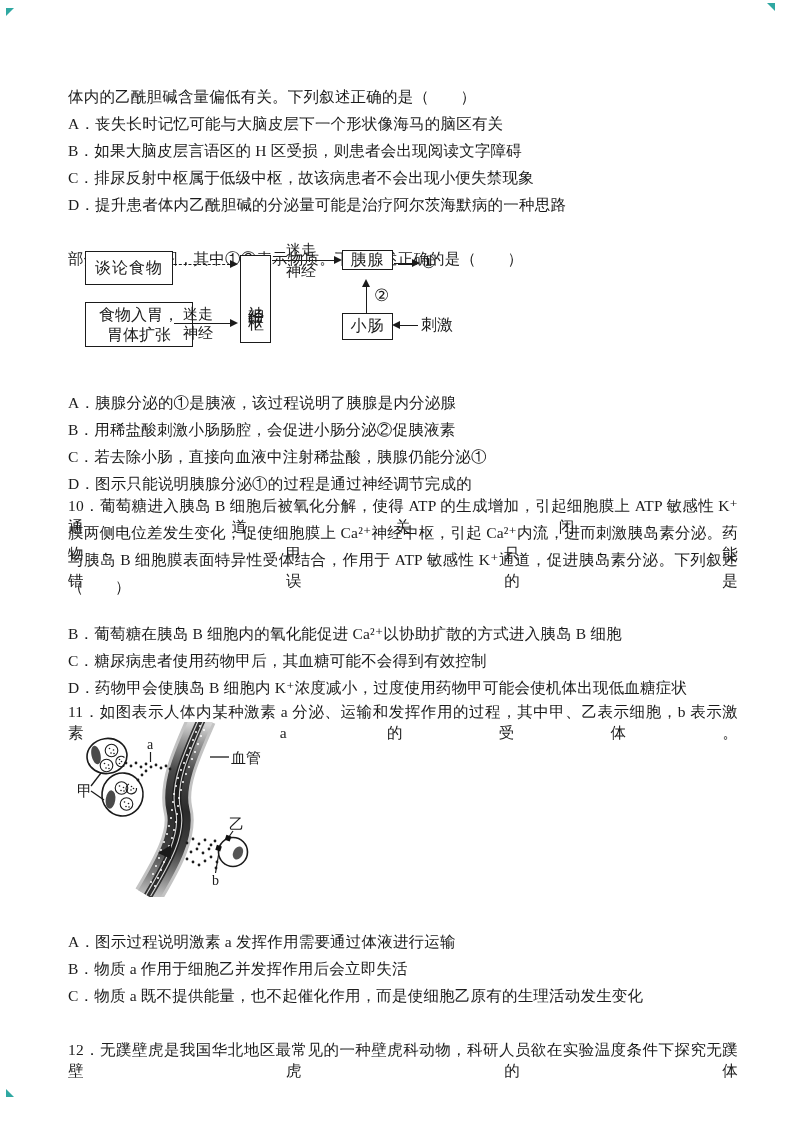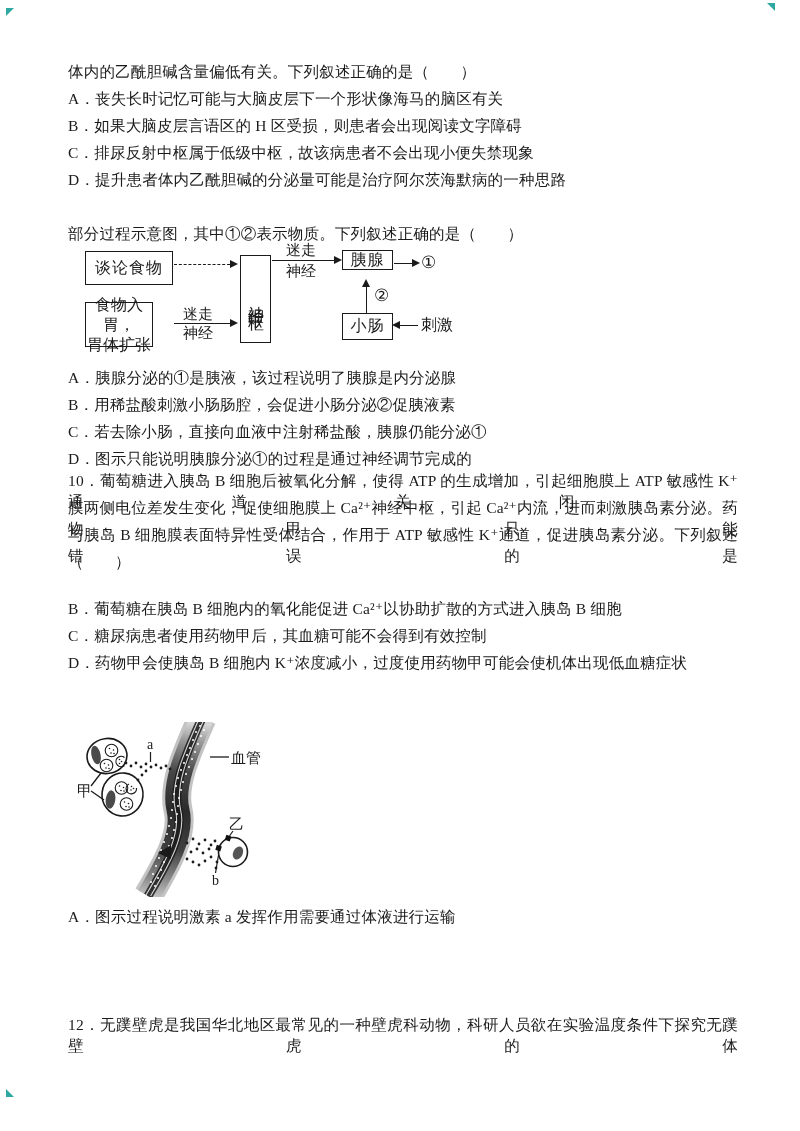--- a/index.html
+++ b/index.html
@@ -5,20 +5,21 @@
   html,body { margin:0; padding:0; background:#ffffff; }
   .page {
     position:relative; width:800px; height:1131px; background:#ffffff;
     font-family:"Liberation Serif","DejaVu Serif",serif;
     color:#1b1b1b; overflow:hidden;
   }
   .line {
     position:absolute; left:68px; width:670px;
     font-size:15.5px; line-height:21px; letter-spacing:0.2px;
     white-space:nowrap;
+    margin-top:25px;
   }
   .fill {
     white-space:normal; text-align:justify; text-align-last:justify;
   }
   
   .dbox {
     position:absolute; border:1.6px solid #1b1b1b; background:#fff;
     display:flex; align-items:center; justify-content:center;
     font-size:16px; text-align:center; letter-spacing:1px;
     box-sizing:border-box;
@@ -60,21 +61,21 @@
   <div class="line" style="top:61px">体内的乙酰胆碱含量偏低有关。下列叙述正确的是（　　）</div>
   <div class="line" style="top:88px">A．丧失长时记忆可能与大脑皮层下一个形状像海马的脑区有关</div>
   <div class="line" style="top:115px">B．如果大脑皮层言语区的 H 区受损，则患者会出现阅读文字障碍</div>
   <div class="line" style="top:142px">C．排尿反射中枢属于低级中枢，故该病患者不会出现小便失禁现象</div>
   <div class="line" style="top:169px">D．提升患者体内乙酰胆碱的分泌量可能是治疗阿尔茨海默病的一种思路</div>
 
   <div class="line" style="top:223px">部分过程示意图，其中①②表示物质。下列叙述正确的是（　　）</div>
 
   <div>
     <div class="dbox" style="left:85px;top:251px;width:88px;height:34px">谈论食物</div>
-    <div class="dbox two" style="left:85px;top:302px;width:68px;height:45px">食物入胃，
+    <div class="dbox two" style="left:85px;top:302px;width:108px;height:45px">食物入胃，
 胃体扩张</div>
     <div class="dbox vert" style="left:240px;top:255px;width:31px;height:88px;font-size:16px">神经中枢</div>
     <div class="dbox" style="left:342px;top:250px;width:51px;height:20px">胰腺</div>
     <div class="dbox" style="left:342px;top:313px;width:51px;height:27px">小肠</div>
 
     <div class="hline dash" style="left:174px;top:264px;width:56px"></div>
     <div class="head-r" style="left:230px;top:260px"></div>
 
     <div class="hline" style="left:174px;top:323px;width:56px"></div>
     <div class="head-r" style="left:230px;top:319px"></div>
@@ -105,20 +106,21 @@
   <div class="line" style="top:448px">D．图示只能说明胰腺分泌①的过程是通过神经调节完成的</div>
 
   <div class="line fill" style="top:470px">10．葡萄糖进入胰岛 B 细胞后被氧化分解，使得 ATP 的生成增加，引起细胞膜上 ATP 敏感性 K⁺通道关闭，</div>
   <div class="line fill" style="top:497px">膜两侧电位差发生变化，促使细胞膜上 Ca²⁺神经中枢，引起 Ca²⁺内流，进而刺激胰岛素分泌。药物甲只能</div>
   <div class="line fill" style="top:524px">与胰岛 B 细胞膜表面特异性受体结合，作用于 ATP 敏感性 K⁺通道，促进胰岛素分泌。下列叙述错误的是</div>
   <div class="line" style="top:551px">（　　）</div>
   <div class="line" style="top:598px">B．葡萄糖在胰岛 B 细胞内的氧化能促进 Ca²⁺以协助扩散的方式进入胰岛 B 细胞</div>
   <div class="line" style="top:625px">C．糖尿病患者使用药物甲后，其血糖可能不会得到有效控制</div>
   <div class="line" style="top:652px">D．药物甲会使胰岛 B 细胞内 K⁺浓度减小，过度使用药物甲可能会使机体出现低血糖症状</div>
 
+  <div class="line fill" style="top:676px">11．如图表示人体内某种激素 a 分泌、运输和发挥作用的过程，其中甲、乙表示细胞，b 表示激素 a 的受体。</div>
 
   <svg class="fig11" width="260" height="175" viewBox="0 0 260 175">
     <defs>
       <linearGradient id="vg" gradientUnits="userSpaceOnUse" x1="120" y1="0" x2="98" y2="175">
         <stop offset="0" stop-color="#d6d6d6"></stop>
         <stop offset="0.10" stop-color="#9a9a9a"></stop>
         <stop offset="0.28" stop-color="#484848"></stop>
         <stop offset="0.50" stop-color="#2b2b2b"></stop>
         <stop offset="0.72" stop-color="#3f3f3f"></stop>
         <stop offset="0.90" stop-color="#8c8c8c"></stop>
@@ -267,16 +269,18 @@
     </g>
     <text x="166" y="107" font-size="15">乙</text>
     <line x1="170" y1="109" x2="166.5" y2="114" stroke="#1b1b1b" stroke-width="1.2"></line>
     <text x="149" y="163" font-size="14">b</text>
     <line x1="152.5" y1="151" x2="155.5" y2="133" stroke="#1b1b1b" stroke-width="1.2"></line>
 
     <text x="168" y="41" font-size="15">血管</text>
   </svg>
 
   <div class="line" style="top:906px">A．图示过程说明激素 a 发挥作用需要通过体液进行运输</div>
+  <div class="line" style="top:933px">B．物质 a 作用于细胞乙并发挥作用后会立即失活</div>
+  <div class="line" style="top:960px">C．物质 a 既不提供能量，也不起催化作用，而是使细胞乙原有的生理活动发生变化</div>
 
   <div class="line fill" style="top:1014px">12．无蹼壁虎是我国华北地区最常见的一种壁虎科动物，科研人员欲在实验温度条件下探究无蹼壁虎的体</div>
 
 </div>
 
 </body></html>

